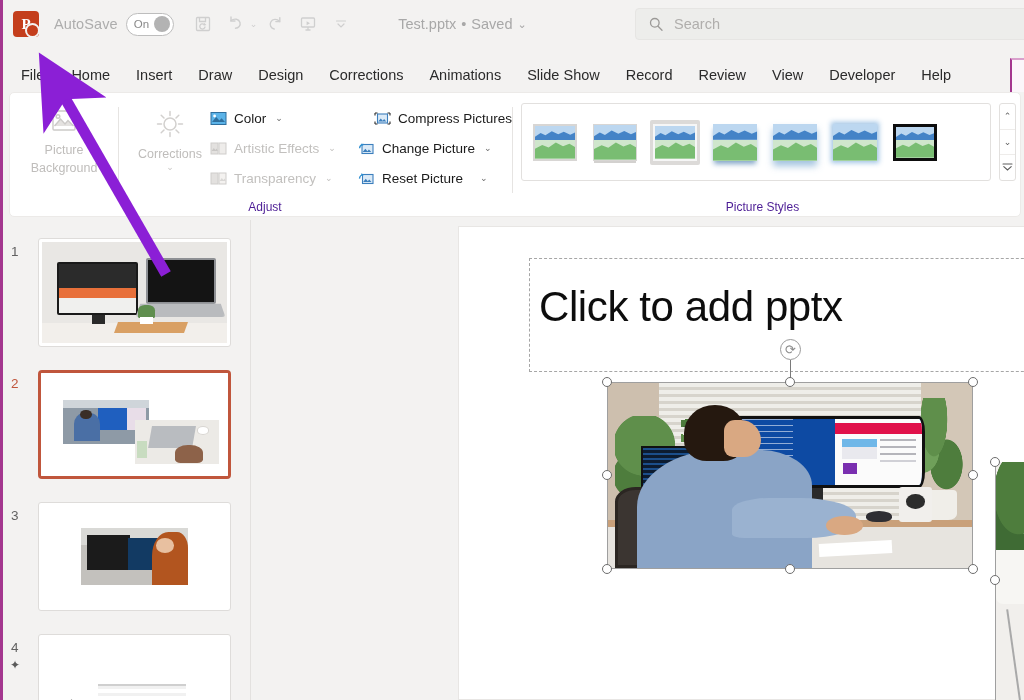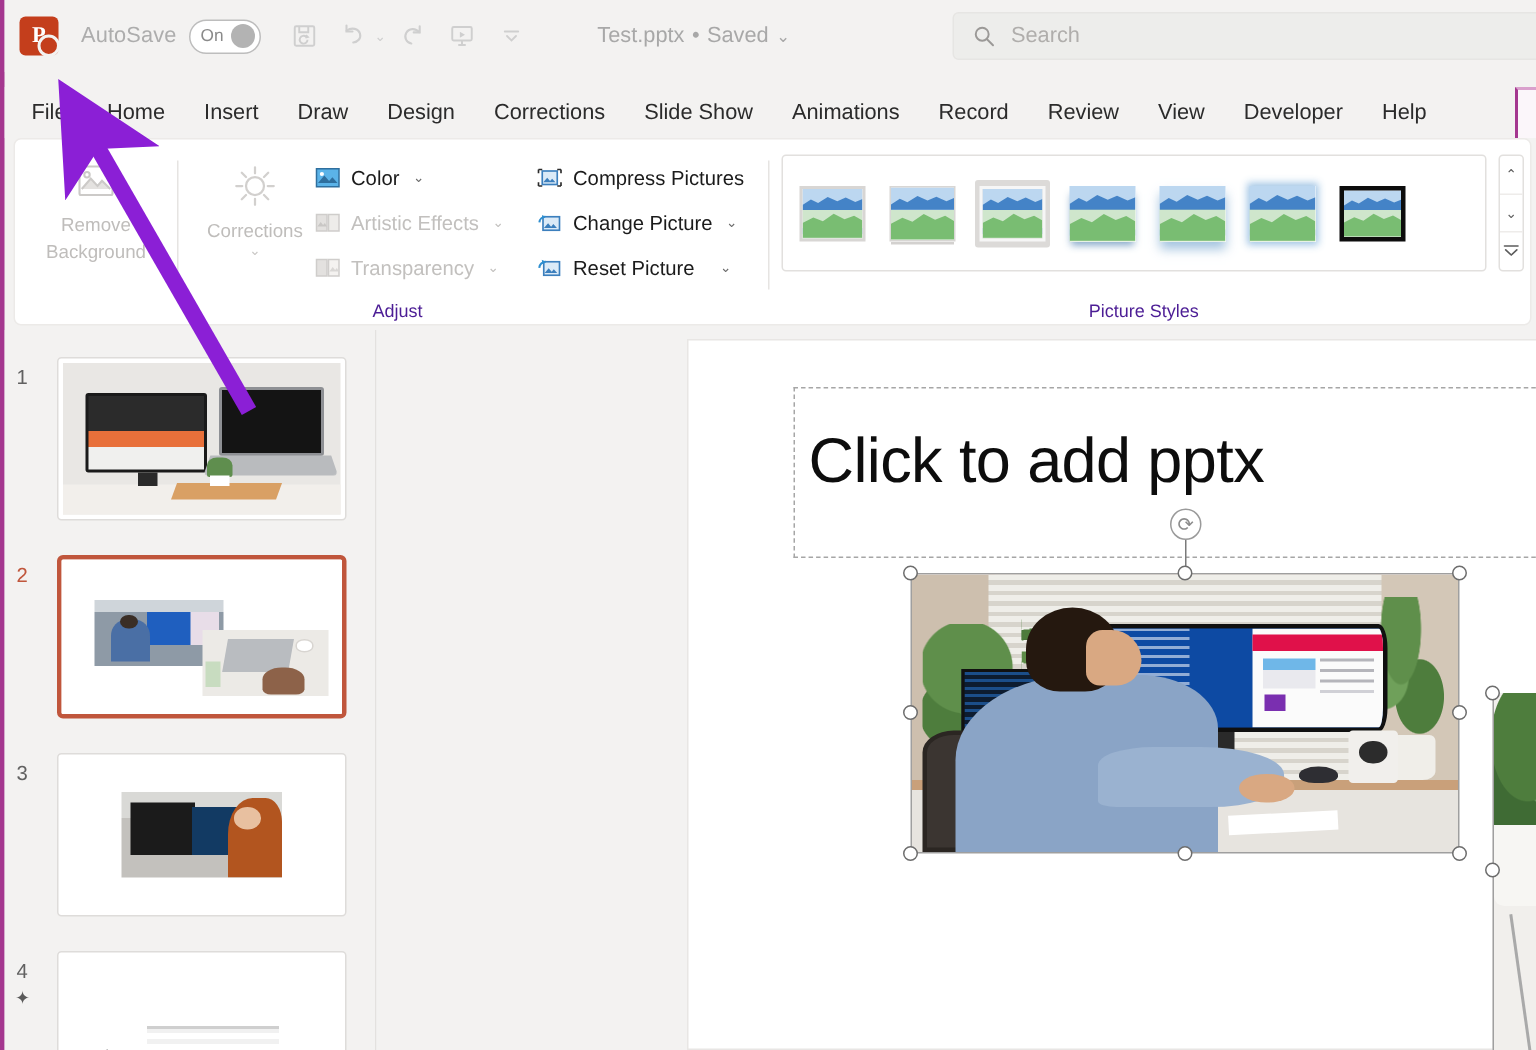--- a/index.html
+++ b/index.html
@@ -614,41 +614,41 @@
     </div>
   </div>
 
   <div class="tabstrip">
     <span class="tab file">File</span>
     <span class="tab">Home</span>
     <span class="tab">Insert</span>
     <span class="tab">Draw</span>
     <span class="tab">Design</span>
     <span class="tab">Corrections</span>
+    <span class="tab">Animations</span>
     <span class="tab">Slide Show</span>
-    <span class="tab">Animations</span>
     <span class="tab">Record</span>
     <span class="tab">Review</span>
     <span class="tab">View</span>
     <span class="tab">Developer</span>
     <span class="tab">Help</span>
     <span class="tab-contextual"></span>
   </div>
 
   <div class="ribbon">
 
     <div class="rgroup" style="left:0; width:505px;">
 
       <div class="bigbtn" style="left:6px; top:14px;">
         <svg width="34" height="32" viewBox="0 0 34 32" fill="none" stroke="#cccac8" stroke-width="1.4">
           <rect x="6" y="4" width="22" height="19" rx="1"></rect>
           <path d="M7.5 19l6-7 4.5 5 3-3.5 5.5 5.5" fill="#e4e2e0" stroke="#cccac8"></path>
           <circle cx="11" cy="9.5" r="1.8"></circle>
         </svg>
-        <span class="lbl">Remove</span>
+        <span class="lbl">Picture</span>
         <span class="lbl">Background</span>
       </div>
 
       <div class="grp-sep" style="left:108px;"></div>
 
       <div class="bigbtn" style="left:112px; top:14px;">
         <svg width="38" height="36" viewBox="0 0 38 36" fill="none" stroke="#d2d0ce" stroke-width="1.5" stroke-linecap="round">
           <circle cx="19" cy="17" r="6"></circle>
           <path d="M19 4.5v4M19 25.5v4M6.5 17h4M27.5 17h4M10.2 8.2l2.8 2.8M25 23l2.8 2.8M27.8 8.2L25 11M13 23l-2.8 2.8"></path>
         </svg>
@@ -685,21 +685,21 @@
           <svg width="17" height="17" viewBox="0 0 17 17" stroke="#cfcdcb" fill="none" stroke-width="1">
             <rect x="1" y="3" width="7" height="11" fill="#e3e1df"></rect>
             <rect x="9" y="3" width="7" height="11" fill="#f4f2f0"></rect>
             <path d="M9.6 11l2.2-3 1.6 2 1.2-1.4 1.3 2.4z" fill="#d9d7d5" stroke="none"></path>
           </svg>
         </span>
         <span class="txt">Transparency</span>
         <span class="cv">⌄</span>
       </div>
 
-      <div class="smallbtn" style="left:348px; top:14px;">
+      <div class="smallbtn" style="left:364px; top:14px;">
         <span class="ic">
           <svg width="17" height="17" viewBox="0 0 17 17" fill="none" stroke="#3c7fbd" stroke-width="1.1">
             <rect x="3.5" y="4" width="10" height="9" fill="#dbeaf7"></rect>
             <path d="M4.2 11.5l2.6-3 1.9 2.2 1.4-1.6 2.2 2.4z" fill="#3c7fbd" stroke="none"></path>
             <path d="M1 3v2.5M1 3h2.5M16 3v2.5M16 3h-2.5M1 14v-2.5M1 14h2.5M16 14v-2.5M16 14h-2.5" stroke="#2b2b2b"></path>
           </svg>
         </span>
         <span class="txt">Compress Pictures</span>
       </div>
 

